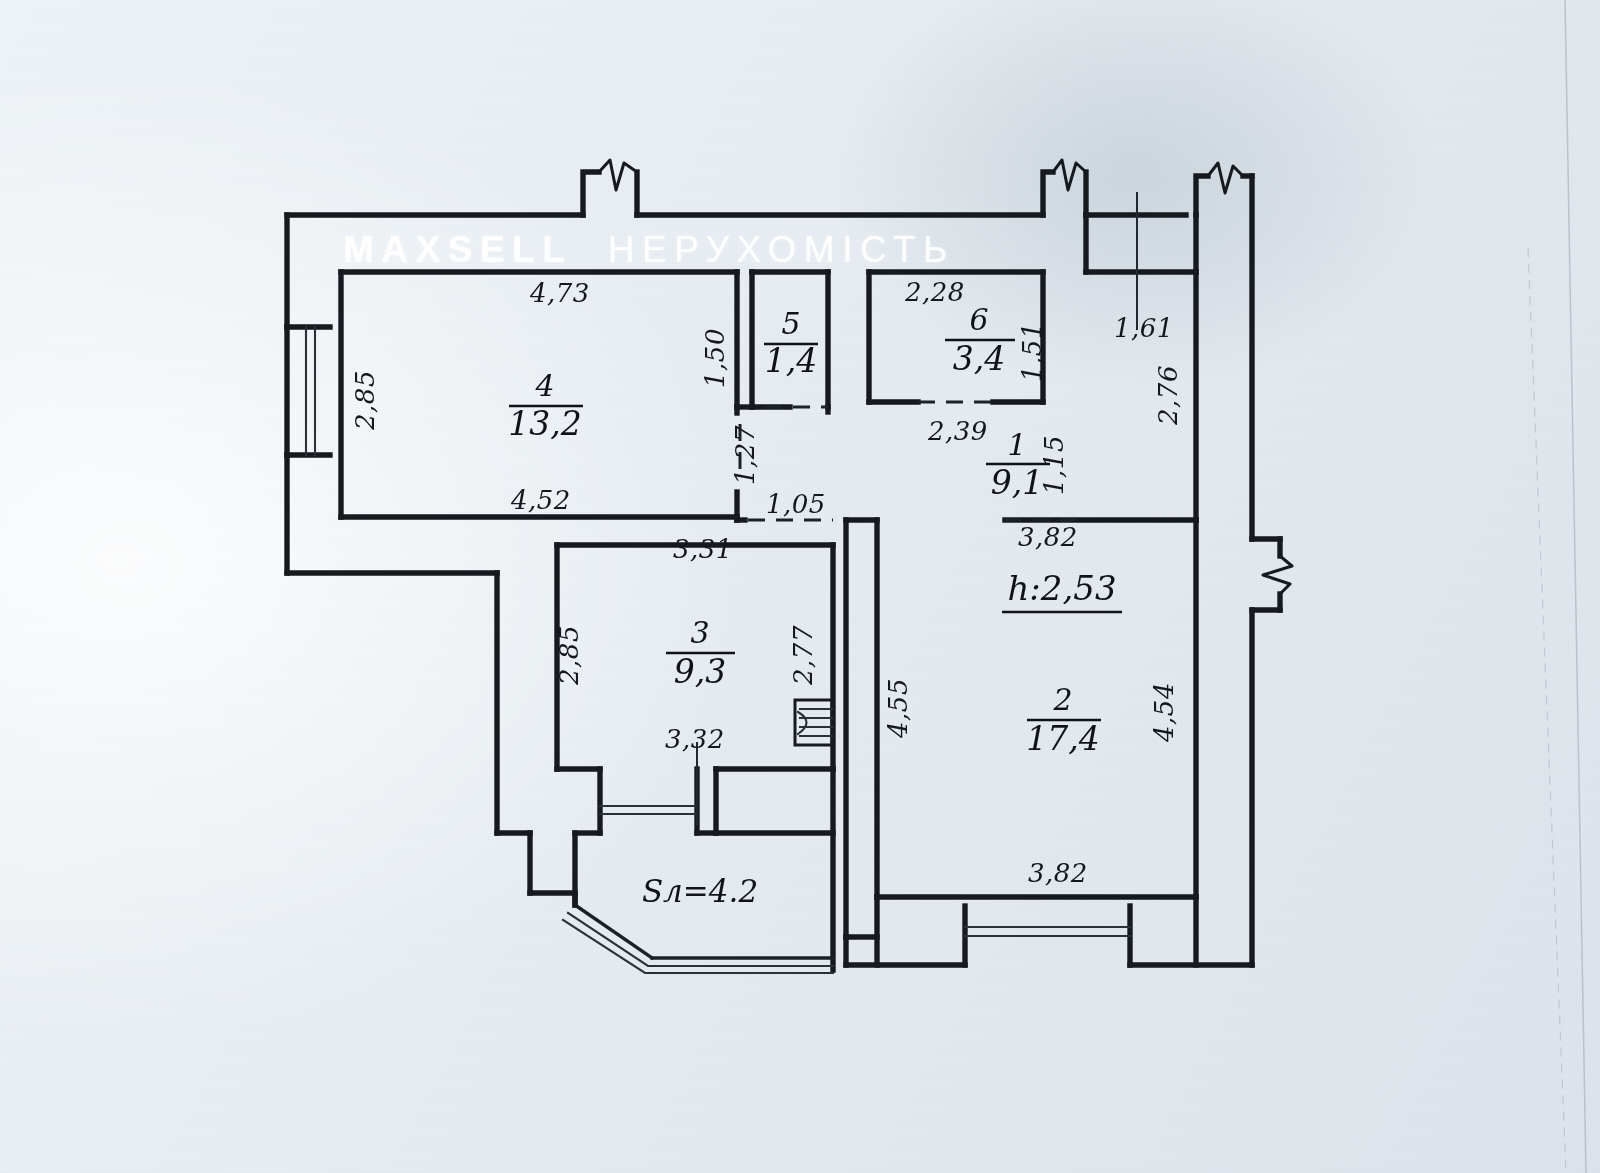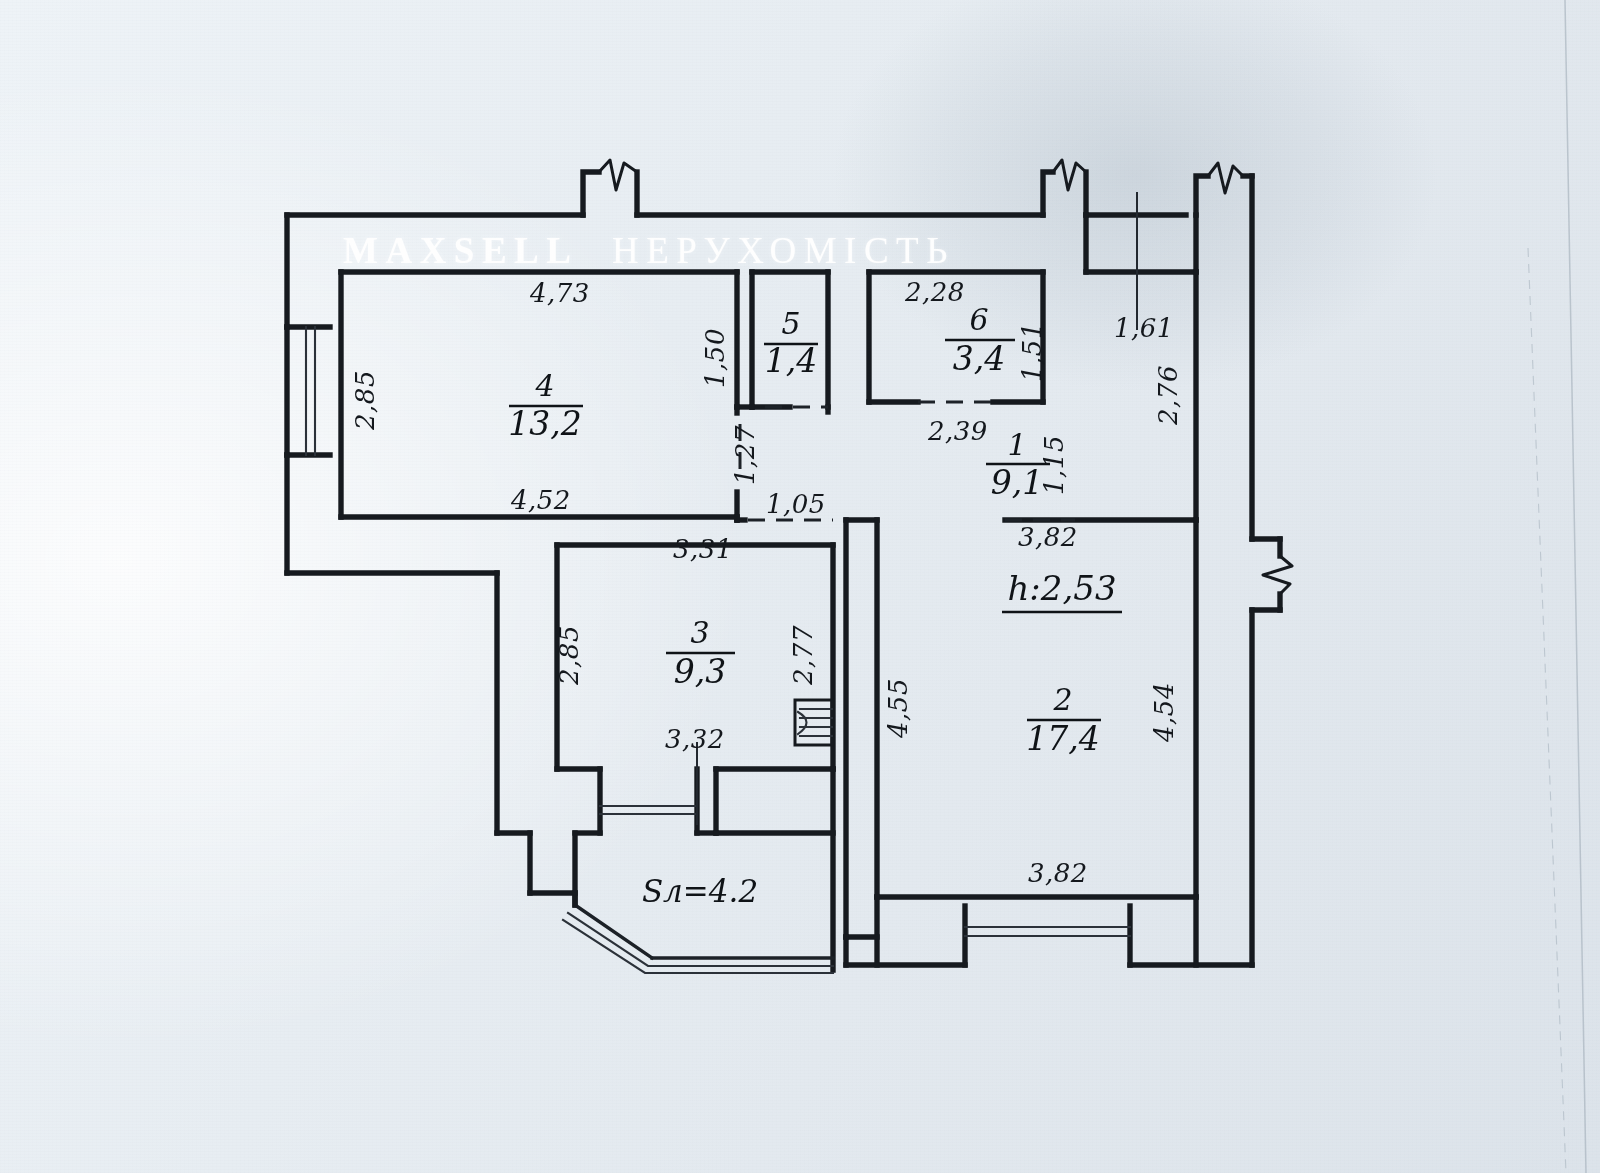--- a/index.html
+++ b/index.html
@@ -68,21 +68,21 @@
     font-family:"DejaVu Serif", serif;
     font-style:italic;
     font-size:31px;
     fill:#0f1317;
     text-anchor:middle;
   }
   .fracbar{stroke:#0f1317;stroke-width:2.6;}
   .watermark{
     position:absolute;
     left:343px;top:229px;
-    font-family:Liberation Serif, serif;
+    font-family:Liberation Sans, sans-serif;
     font-size:37px;
     font-weight:700;
     letter-spacing:7.5px;
     color:#ffffff;
     white-space:nowrap;
     text-shadow:0 0 3px rgba(255,255,255,.45);
     opacity:.97;
     pointer-events:none;
   }
   .wm-2{font-weight:400;letter-spacing:7.5px;}

